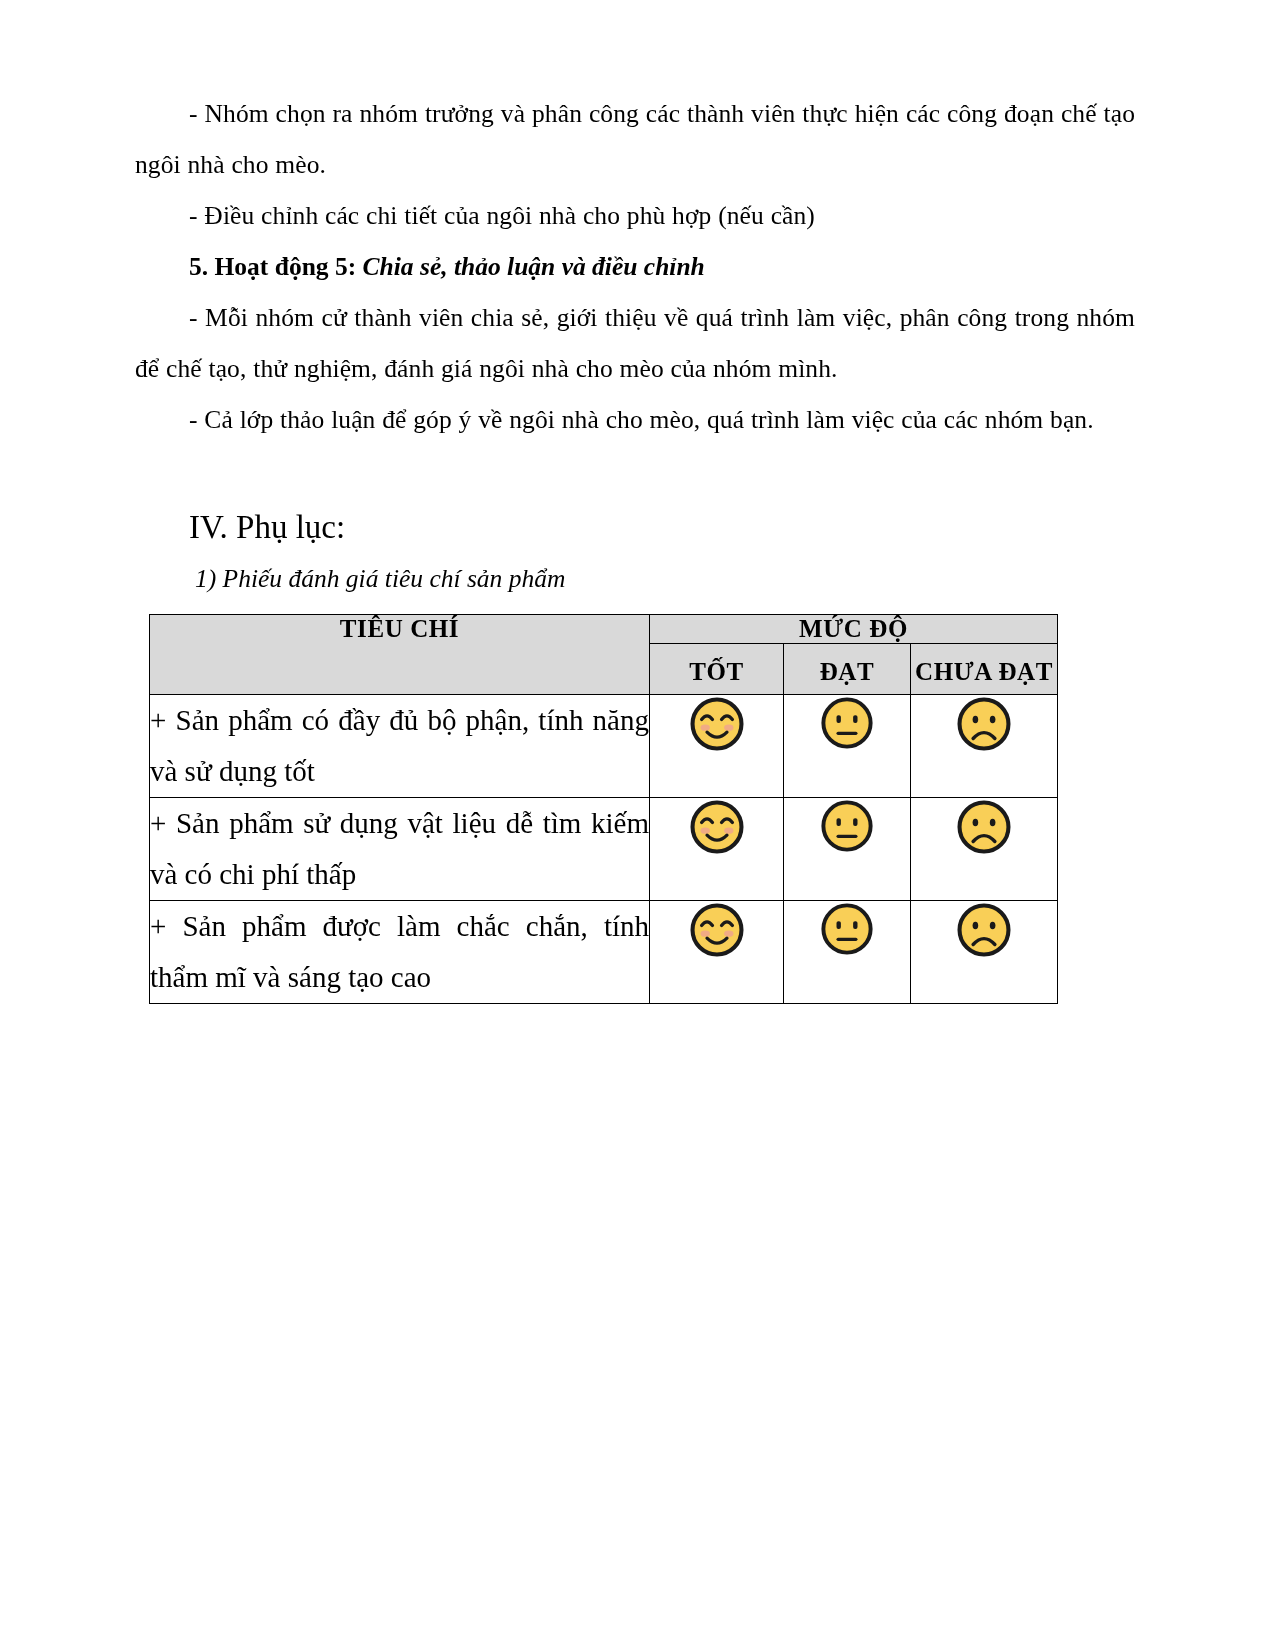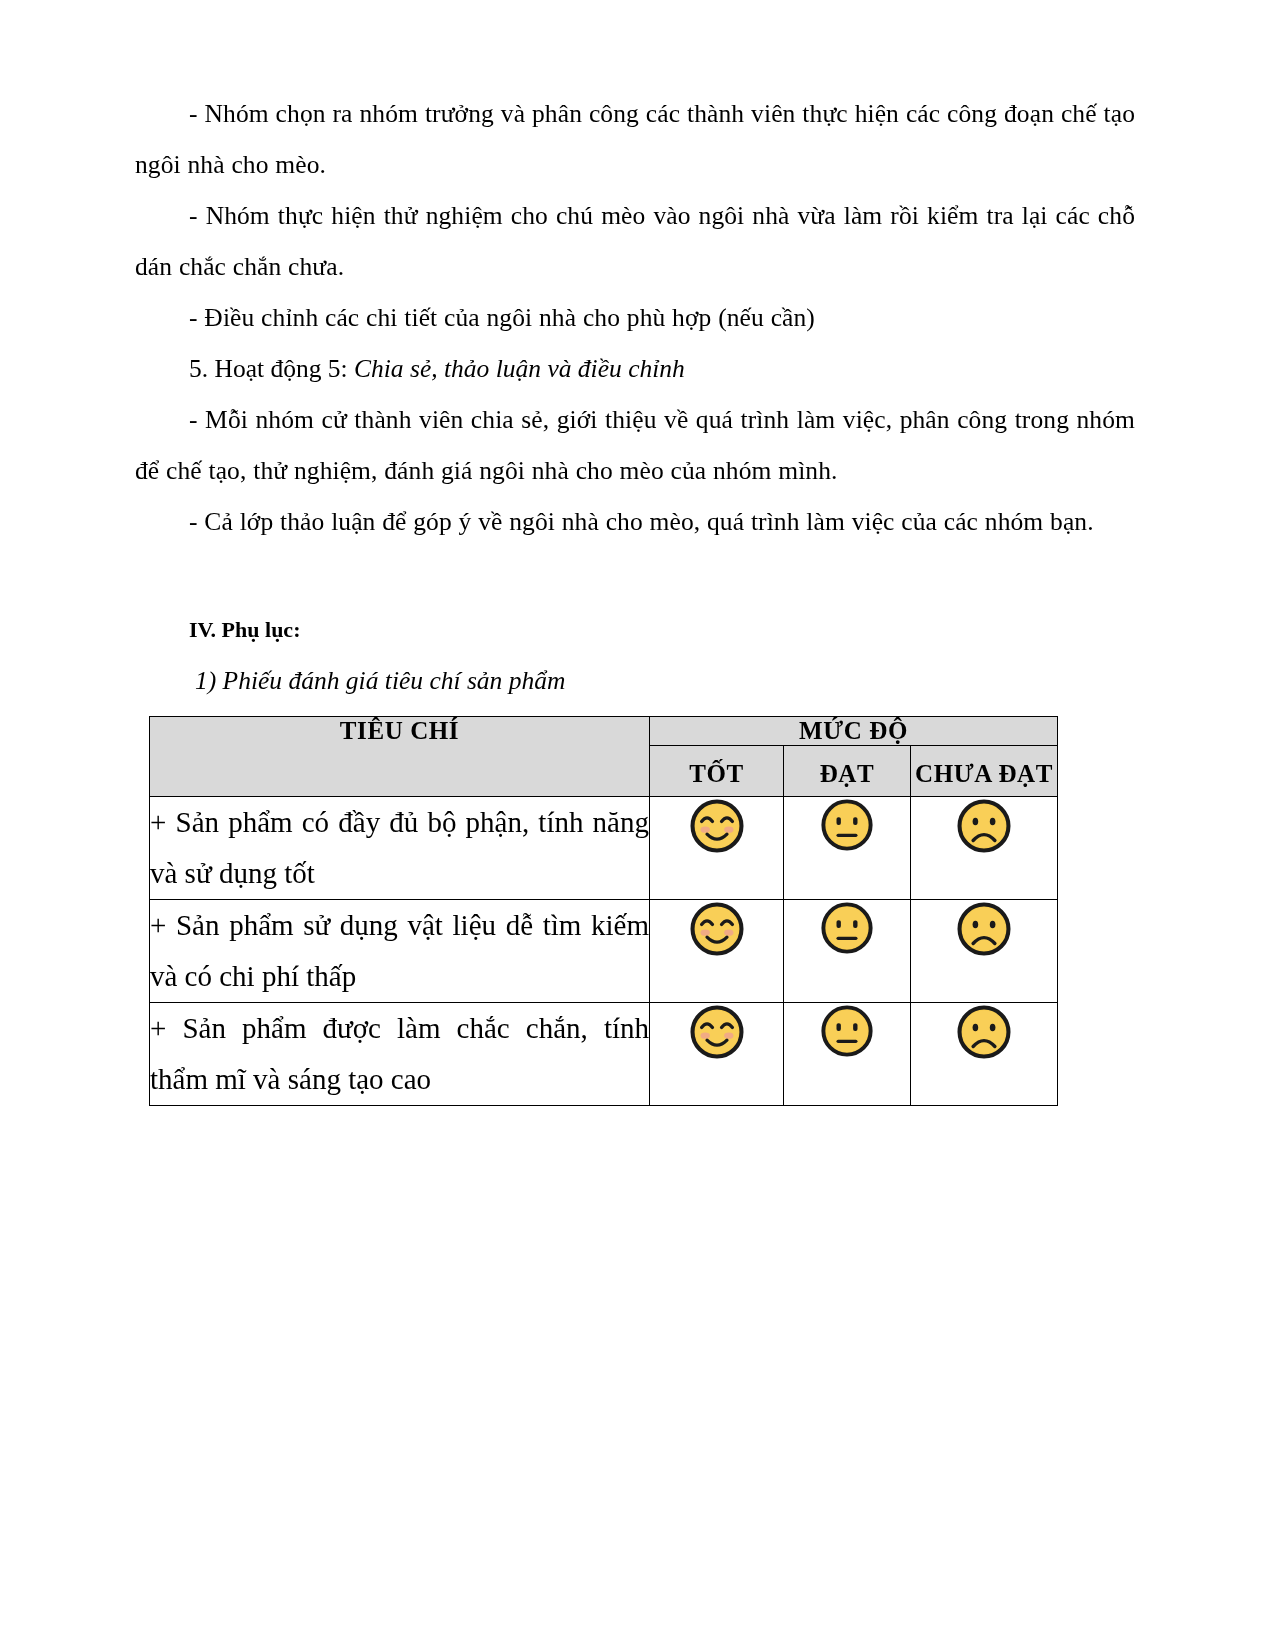--- a/index.html
+++ b/index.html
@@ -37,31 +37,31 @@
     word-spacing: 0.3px;
   }
   p.para.nojust {
     text-align: left;
   }
   p.heading {
     margin: 0;
     font-size: 25.5px;
     line-height: 51px;
     text-indent: 54px;
-    font-weight: normal;
+    font-weight: bold;
   }
   p.heading .italic-part {
     font-style: italic;
   }
   p.section-title {
     margin: 0;
-    font-size: 22px;
+    font-size: 33px;
     line-height: 51px;
     text-indent: 54px;
-    font-weight: bold;
+    font-weight: normal;
   }
   p.subsection-title {
     margin: 0;
     font-size: 25.5px;
     line-height: 51px;
     text-indent: 60px;
     font-weight: normal;
     font-style: italic;
   }
   .spacer-lg { height: 57px; }
@@ -118,21 +118,20 @@
   col.c-chuadat  { width: 147px; }
 </style>
 </head>
 <body>
 
 <div class="page">
   <div class="doc-body">
 
     <p class="para">- Nhóm chọn ra nhóm trưởng và phân công các thành viên thực hiện các công đoạn chế tạo ngôi nhà cho mèo.</p>
 
-    <p class="para">- Nhóm thực hiện thử nghiệm cho chú mèo vào ngôi nhà vừa làm rồi kiểm tra lại các chỗ dán chắc chắn chưa.</p>
 
     <p class="para nojust">- Điều chỉnh các chi tiết của ngôi nhà cho phù hợp (nếu cần)</p>
 
     <p class="heading">
       <span>5. Hoạt động 5: </span><span class="italic-part">Chia sẻ, thảo luận và điều chỉnh</span>
     </p>
 
     <p class="para">- Mỗi nhóm cử thành viên chia sẻ, giới thiệu về quá trình làm việc, phân công trong nhóm để chế tạo, thử nghiệm, đánh giá ngôi nhà cho mèo của nhóm mình.</p>
 
     <p class="para">- Cả lớp thảo luận để góp ý về ngôi nhà cho mèo, quá trình làm việc của các nhóm bạn.</p>

